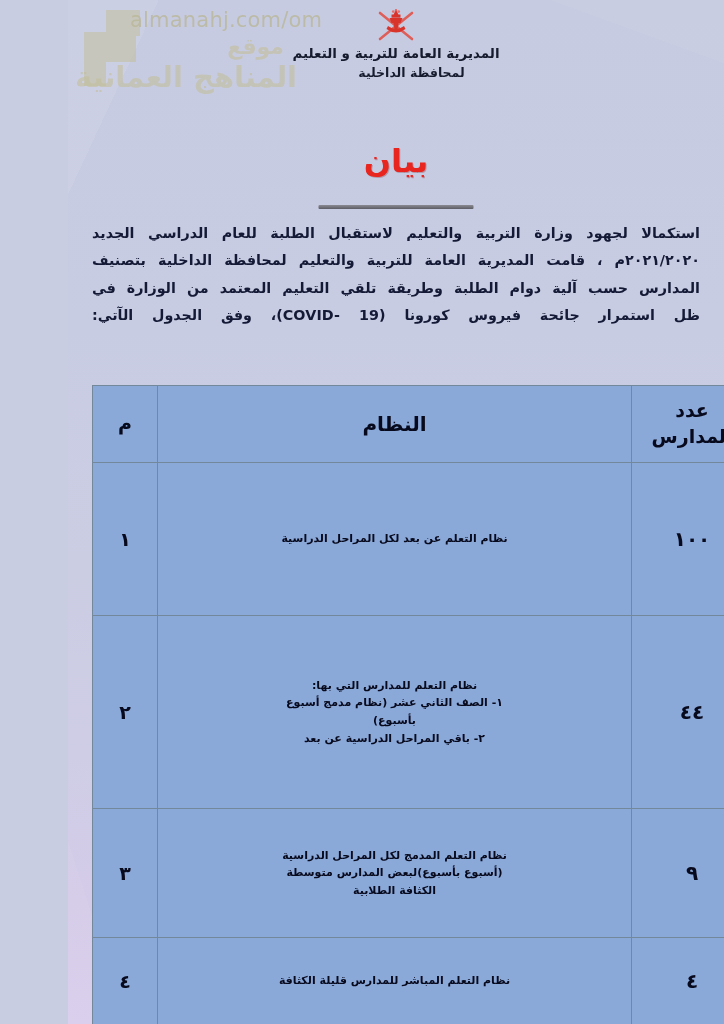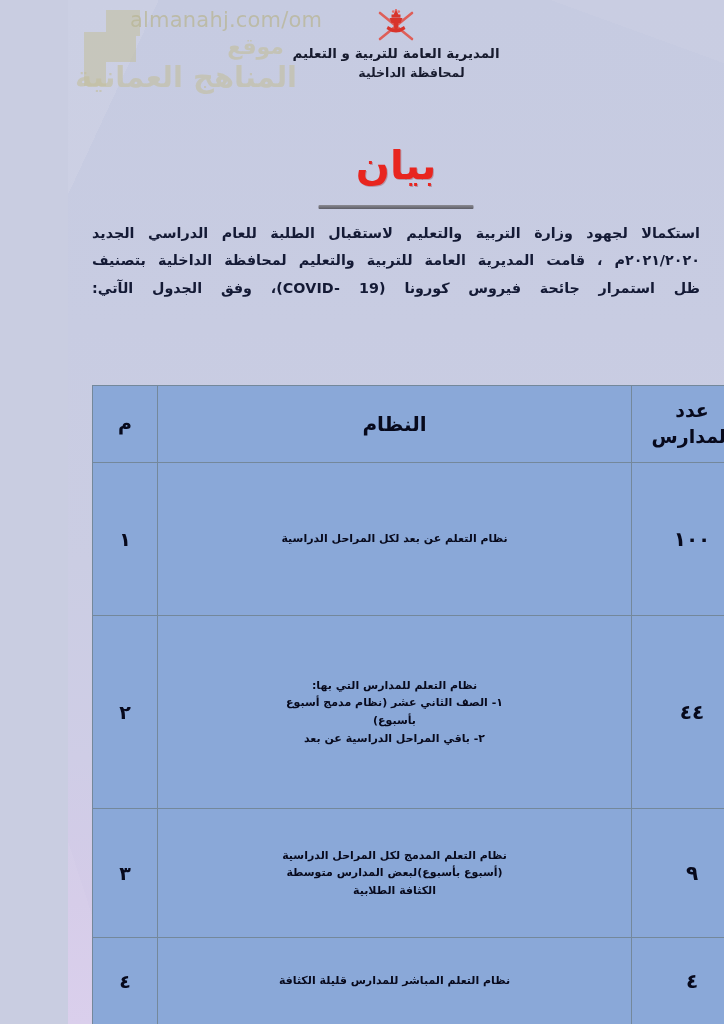--- a/index.html
+++ b/index.html
@@ -127,21 +127,21 @@
   .org .l2 { font-size: 12.5px; padding-left: 31px; }
 
   
   .title {
     position: absolute;
     left: 0;
     right: 0;
     top: 145px;
     text-align: center;
     color: #e8251f;
-    font-size: 40px;
+    font-size: 32px;
     font-weight: bold;
     line-height: 1;
     text-shadow: 1px 1px 0 rgba(120,0,0,.25);
   }
   .title-rule {
     position: absolute;
     left: 50%;
     transform: translateX(-50%);
     top: 205px;
     width: 155px;
@@ -248,20 +248,21 @@
     <div class="l1">المديرية العامة للتربية و التعليم</div>
     <div class="l2">لمحافظة الداخلية</div>
   </div>
 
   <div class="title">بيان</div>
   <div class="title-rule"></div>
 
   <div class="body-text">
     <div>استكمالا لجهود وزارة التربية والتعليم لاستقبال الطلبة للعام الدراسي الجديد</div>
     <div>٢٠٢١/٢٠٢٠م ، قامت المديرية العامة للتربية والتعليم لمحافظة الداخلية بتصنيف</div>
+    <div>المدارس حسب آلية دوام الطلبة وطريقة تلقي التعليم المعتمد من الوزارة في</div>
     <div class="last"><span>ظل استمرار جائحة فيروس كورونا (</span><span class="ltr-tok">COVID- 19</span><span>)، وفق الجدول الآتي:</span></div>
   </div>
 
   <table class="tbl">
     <colgroup>
       <col class="col-cnt">
         <col class="col-sys">
         <col class="col-num">
     </colgroup>
     <tbody>

